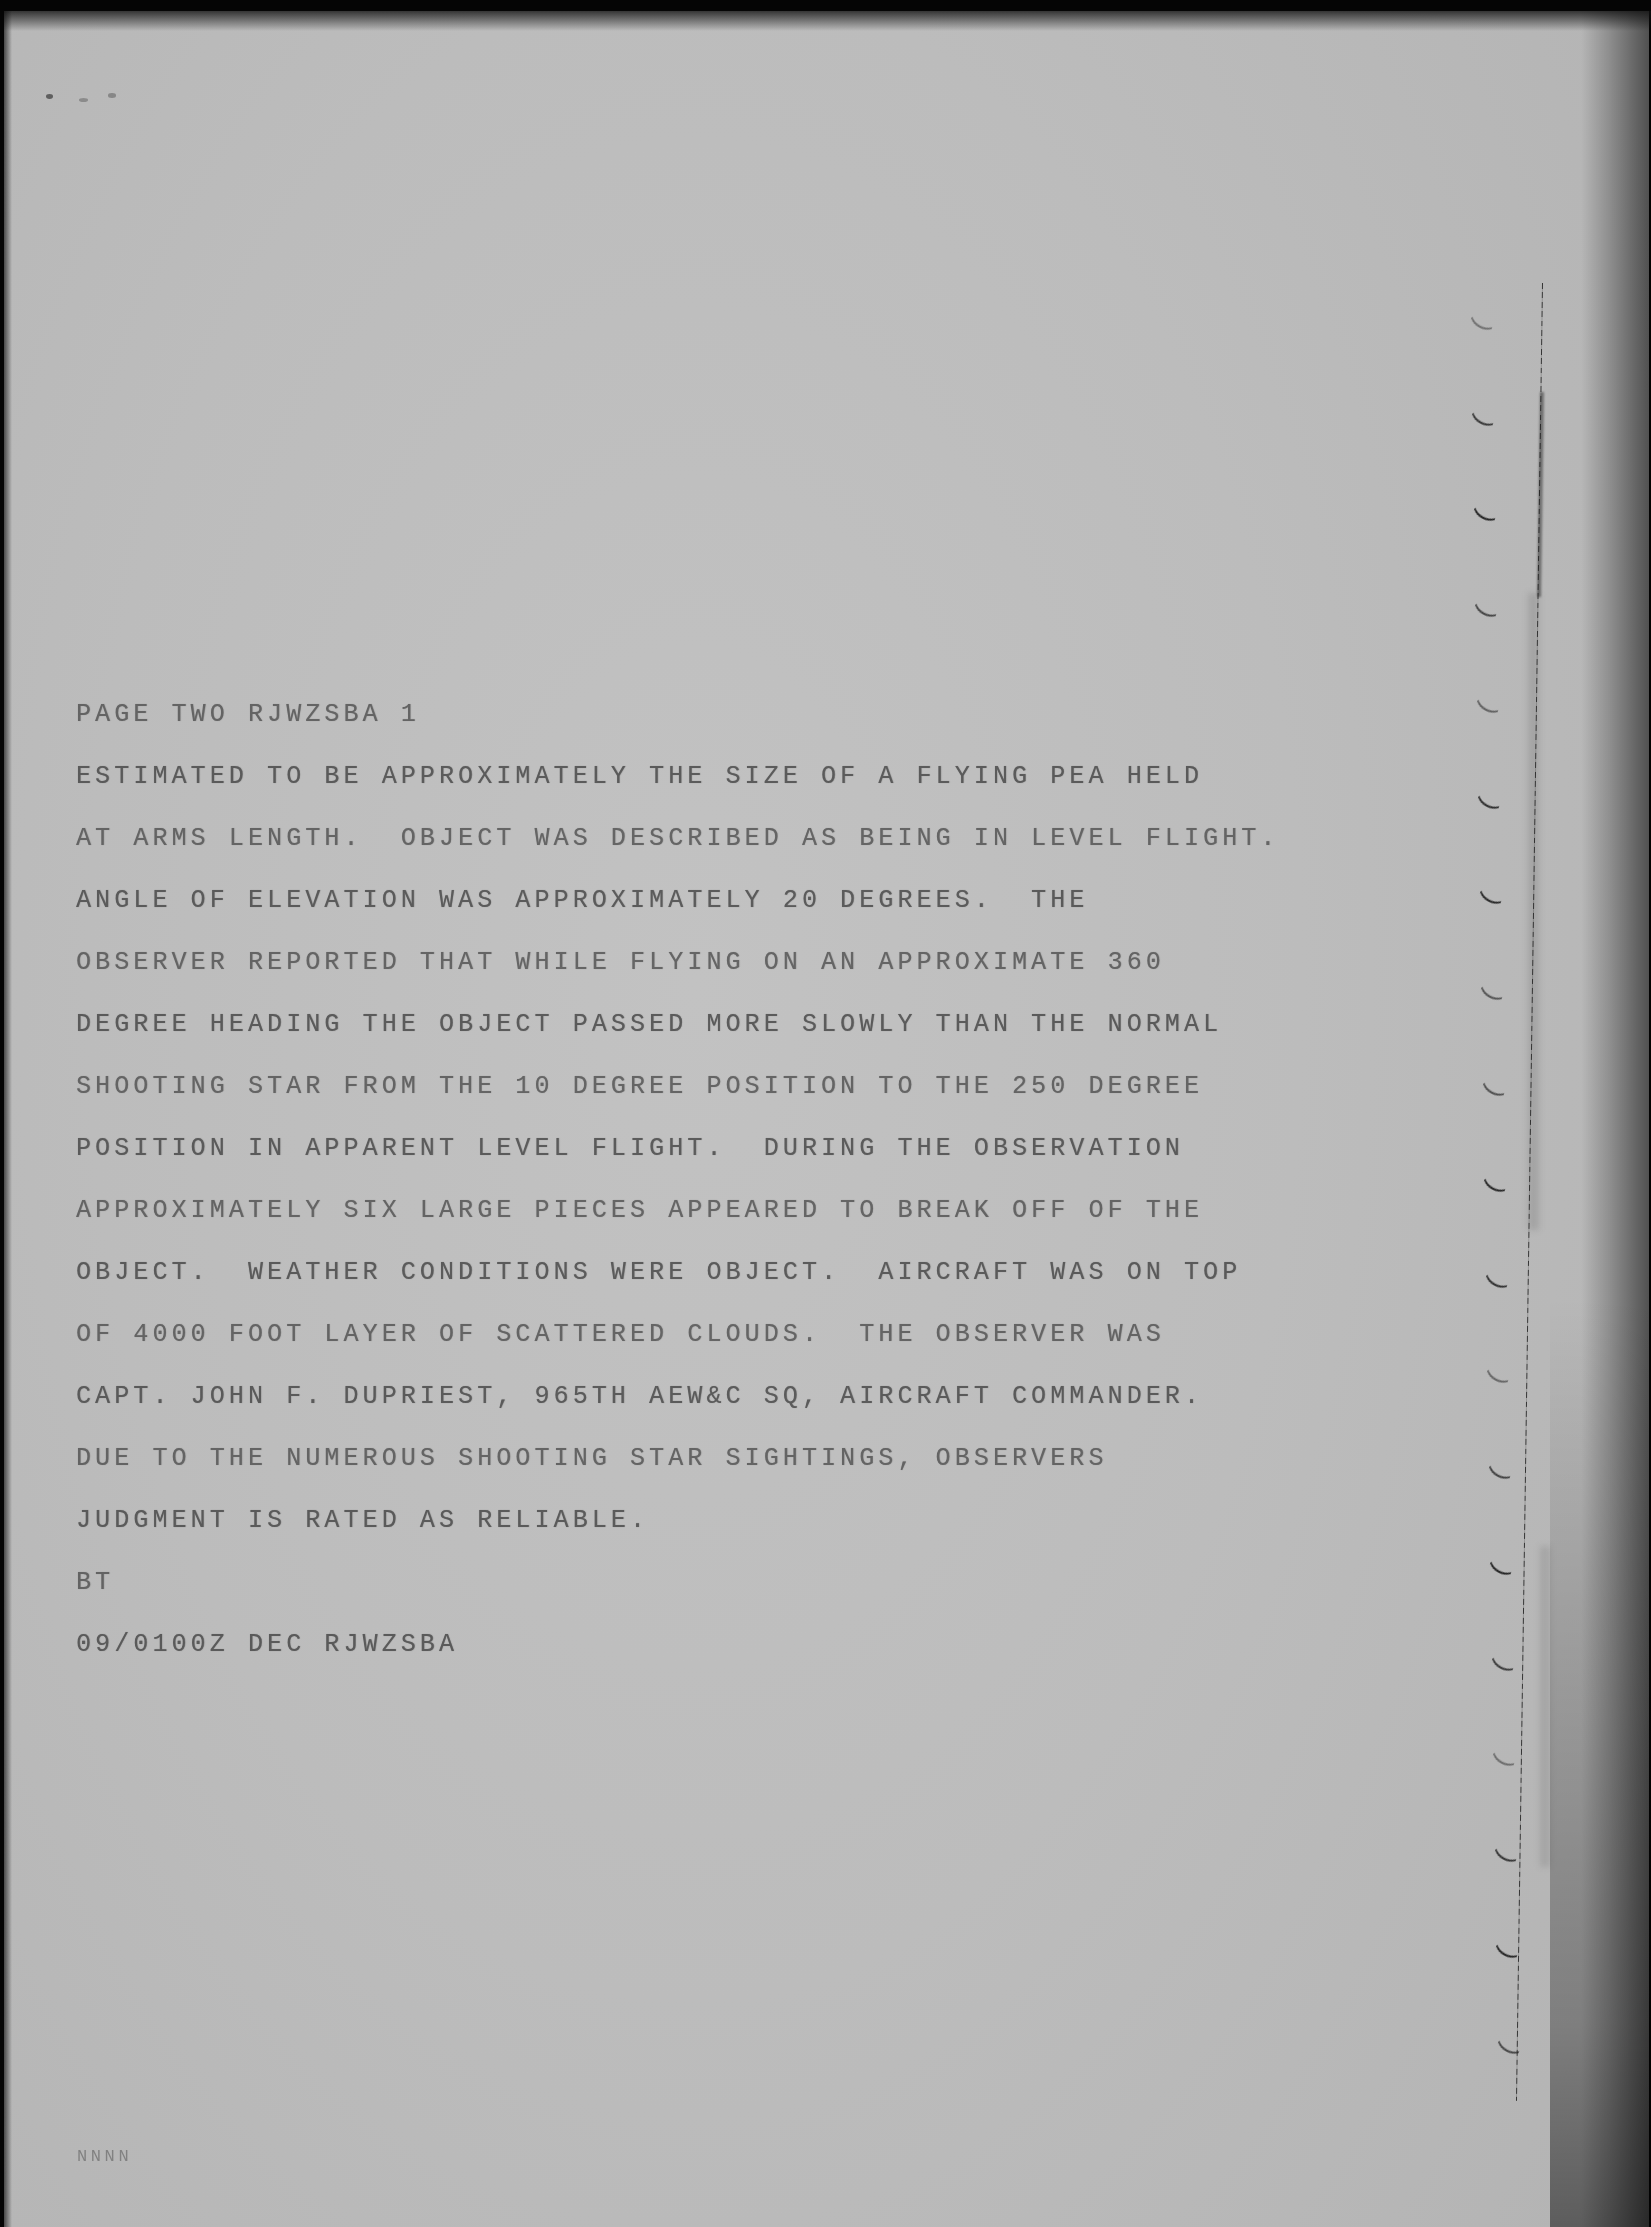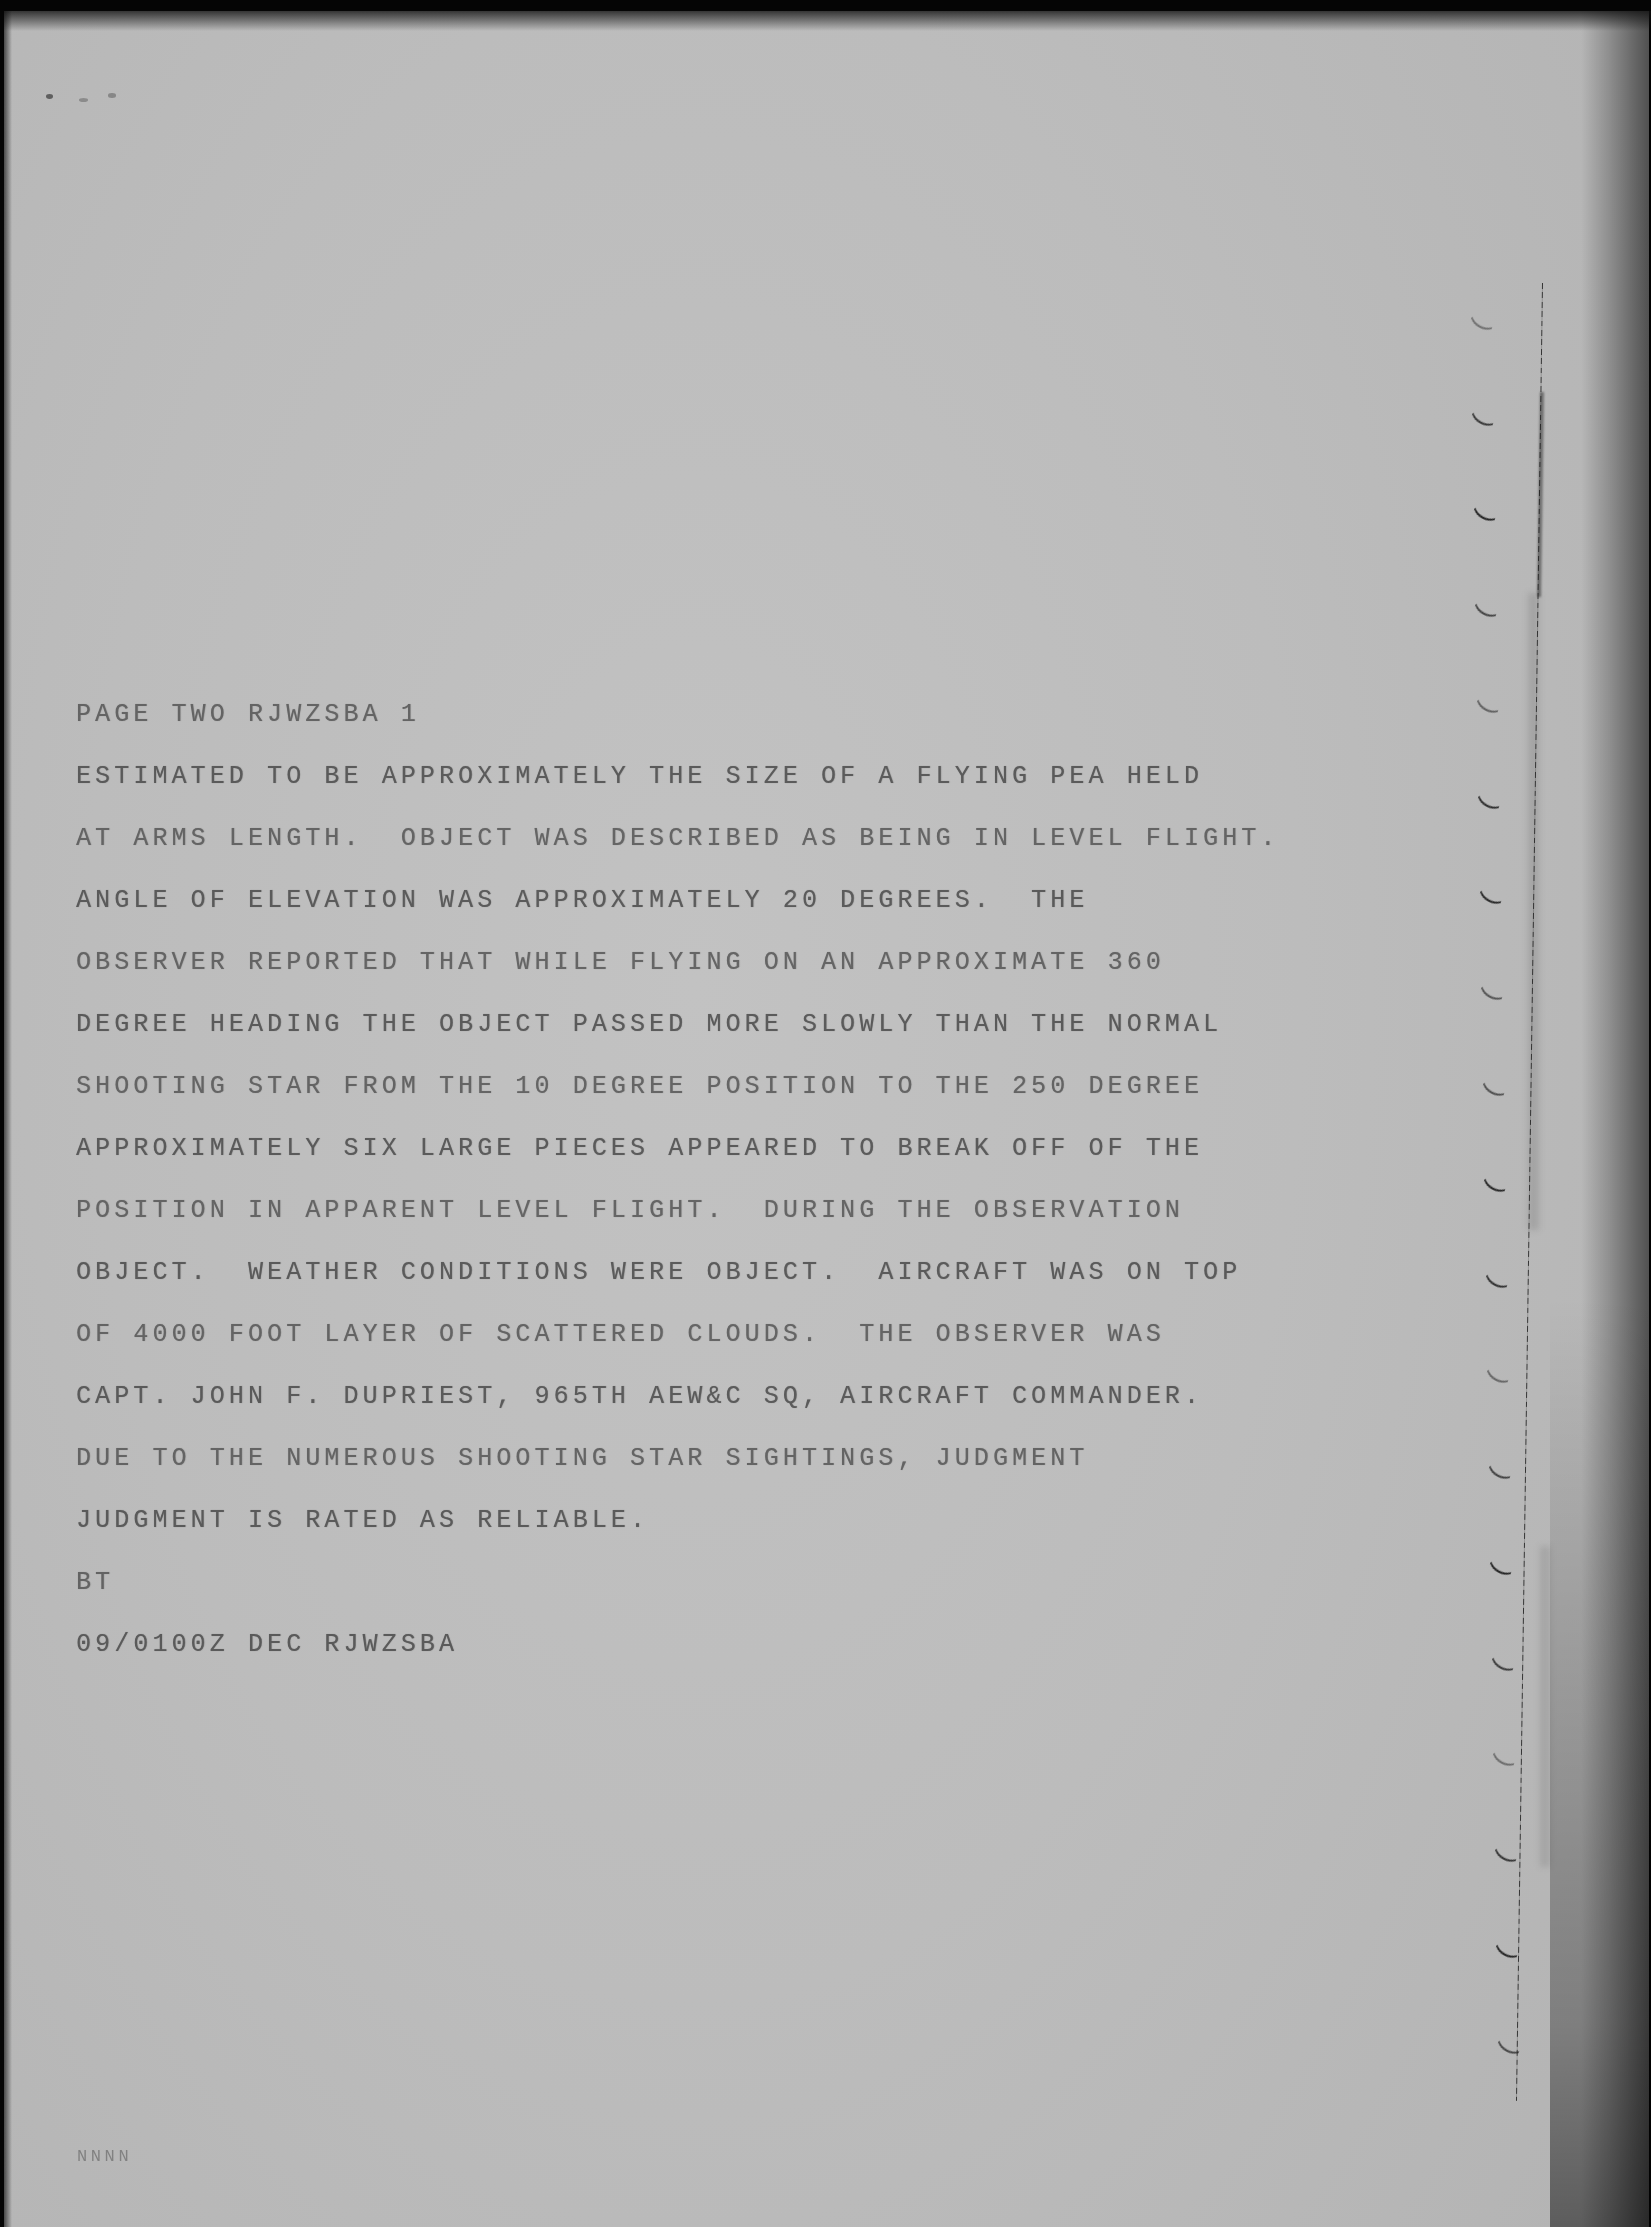--- a/index.html
+++ b/index.html
@@ -98,26 +98,26 @@
   <div class="fold-dark"></div>
 
   <div class="text-block" id="text-block">
       <div class="tline">PAGE TWO RJWZSBA 1</div>
       <div class="tline">ESTIMATED TO BE APPROXIMATELY THE SIZE OF A FLYING PEA HELD</div>
       <div class="tline">AT ARMS LENGTH.  OBJECT WAS DESCRIBED AS BEING IN LEVEL FLIGHT.</div>
       <div class="tline">ANGLE OF ELEVATION WAS APPROXIMATELY 20 DEGREES.  THE</div>
       <div class="tline">OBSERVER REPORTED THAT WHILE FLYING ON AN APPROXIMATE 360</div>
       <div class="tline">DEGREE HEADING THE OBJECT PASSED MORE SLOWLY THAN THE NORMAL</div>
       <div class="tline">SHOOTING STAR FROM THE 10 DEGREE POSITION TO THE 250 DEGREE</div>
+      <div class="tline">POSITION IN APPARENT LEVEL FLIGHT.  DURING THE OBSERVATION</div>
       <div class="tline">APPROXIMATELY SIX LARGE PIECES APPEARED TO BREAK OFF OF THE</div>
-      <div class="tline">POSITION IN APPARENT LEVEL FLIGHT.  DURING THE OBSERVATION</div>
       <div class="tline">OBJECT.  WEATHER CONDITIONS WERE OBJECT.  AIRCRAFT WAS ON TOP</div>
       <div class="tline">OF 4000 FOOT LAYER OF SCATTERED CLOUDS.  THE OBSERVER WAS</div>
       <div class="tline">CAPT. JOHN F. DUPRIEST, 965TH AEW&amp;C SQ, AIRCRAFT COMMANDER.</div>
-      <div class="tline">DUE TO THE NUMEROUS SHOOTING STAR SIGHTINGS, JUDGMENT</div>
+      <div class="tline">DUE TO THE NUMEROUS SHOOTING STAR SIGHTINGS, OBSERVERS</div>
       <div class="tline">JUDGMENT IS RATED AS RELIABLE.</div>
       <div class="tline">BT</div>
       <div class="tline">09/0100Z DEC RJWZSBA</div>
     </div>
 
   <div class="trailer">NNNN</div>
 
   <div id="marks">
       <span class="mark" style="left: 1474px; top: 313px; opacity: 0.45;">(</span>
       <span class="mark" style="left: 1475px; top: 409px; opacity: 0.82;">(</span>

